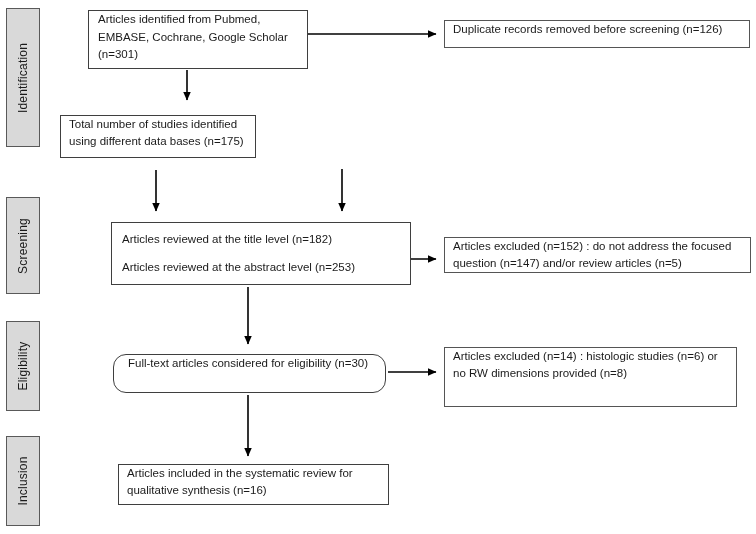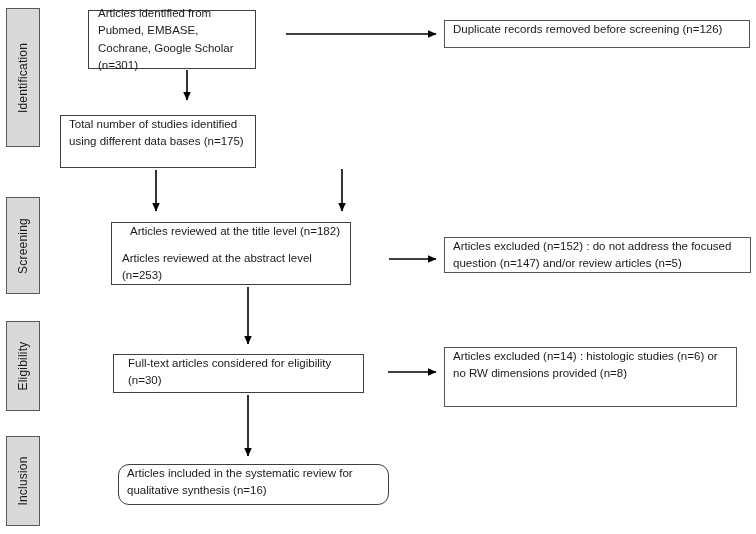--- a/index.html
+++ b/index.html
@@ -47,32 +47,32 @@
     color: #1a1a1a;
     font-size: 11.5px;
     line-height: 1.5;
     display: flex;
     flex-direction: column;
     justify-content: flex-start;
   }
   .box.thin { border-width: 1px; border-color: #555555; }
   .box .txt { padding: 0 8px; }
   
-  #box-identified       { left: 88px;  top: 10px;  width: 168px; height: 59px; justify-content: center; }
+  #box-identified       { left: 88px;  top: 10px;  width: 220px; height: 59px; justify-content: flex-end; }
   #box-identified .txt  { padding: 5px 9px; }
   #box-duplicates       { left: 444px; top: 20px;  width: 306px; height: 28px; }
-  #box-databases        { left: 60px;  top: 115px; width: 196px; height: 53px; }
+  #box-databases        { left: 60px;  top: 115px; width: 196px; height: 43px; }
   #box-additional       { left: 259px; top: 117px; width: 169px; height: 51px; }
-  #box-reviewed         { left: 111px; top: 222px; width: 240px; height: 63px; justify-content: center; align-items: flex-end; }
+  #box-reviewed         { left: 111px; top: 222px; width: 300px; height: 63px; justify-content: center; }
   #box-reviewed p       { margin: 5px 0; padding: 0 10px; }
   #box-excluded-screen  { left: 444px; top: 237px; width: 307px; height: 36px; }
-  #box-fulltext         { left: 113px; top: 354px; width: 251px; height: 39px; }
+  #box-fulltext         { left: 113px; top: 354px; width: 273px; height: 39px; border-radius: 13px; }
   #box-fulltext .txt    { padding: 0 14px; }
   #box-excluded-elig    { left: 444px; top: 347px; width: 293px; height: 60px; }
-  #box-included         { left: 118px; top: 464px; width: 271px; height: 41px; border-radius: 11px; }
+  #box-included         { left: 118px; top: 464px; width: 271px; height: 41px; }
   #stage-identification { top: 8px;   height: 139px; }
   #stage-screening      { top: 197px; height: 97px;  }
   #stage-eligibility    { top: 321px; height: 90px;  }
   #stage-inclusion      { top: 436px; height: 90px;  }
 </style>
 </head>
 <body>
 
 <div class="canvas">
 

